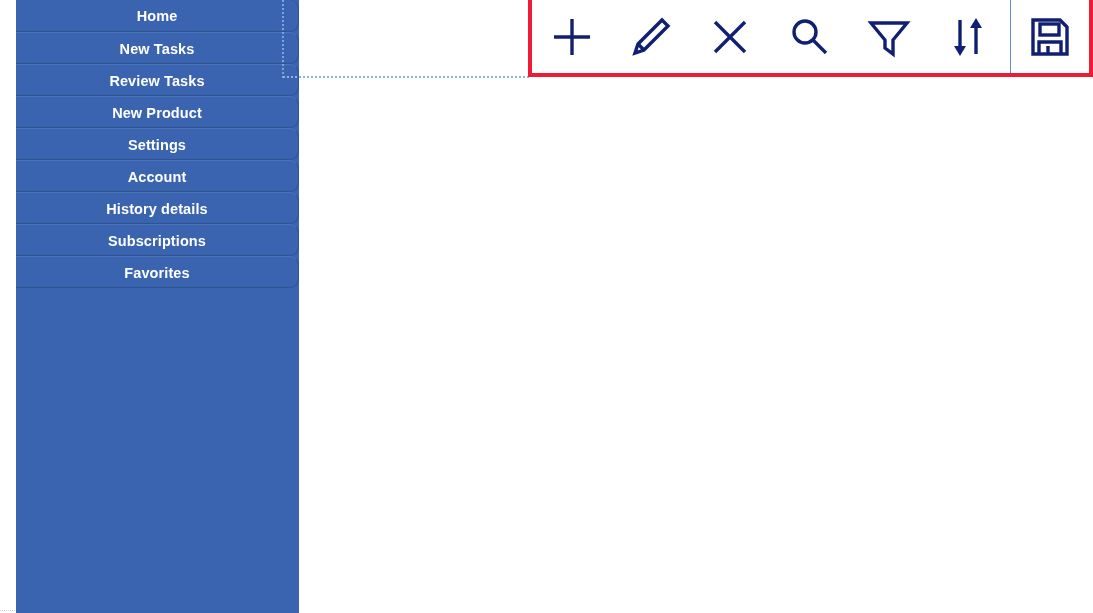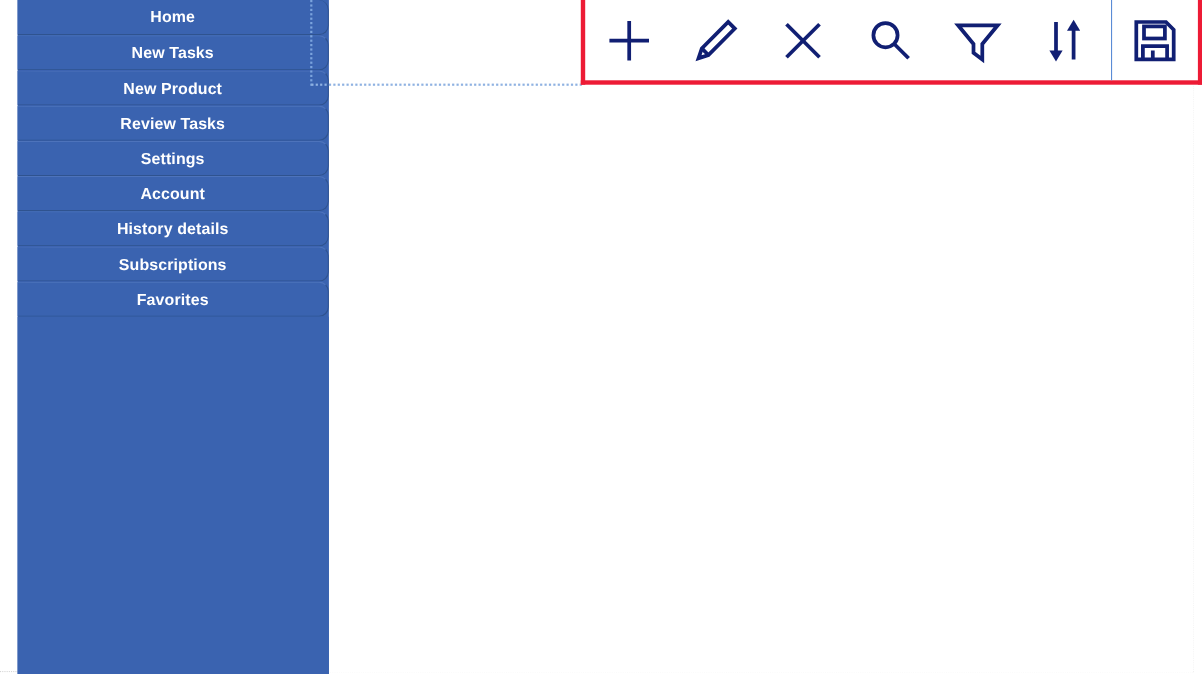--- a/index.html
+++ b/index.html
@@ -183,24 +183,24 @@
   <nav class="sidebar">
     <div class="sidebar-menu">
 
       <div class="sidebar-item">
         <span>Home</span>
       </div>
       <div class="sidebar-item">
         <span>New Tasks</span>
       </div>
       <div class="sidebar-item">
+        <span>Review Tasks</span>
+      </div>
+      <div class="sidebar-item">
         <span>New Product</span>
-      </div>
-      <div class="sidebar-item">
-        <span>Review Tasks</span>
       </div>
       <div class="sidebar-item">
         <span>Settings</span>
       </div>
       <div class="sidebar-item">
         <span>Account</span>
       </div>
       <div class="sidebar-item">
         <span>History details</span>
       </div>

